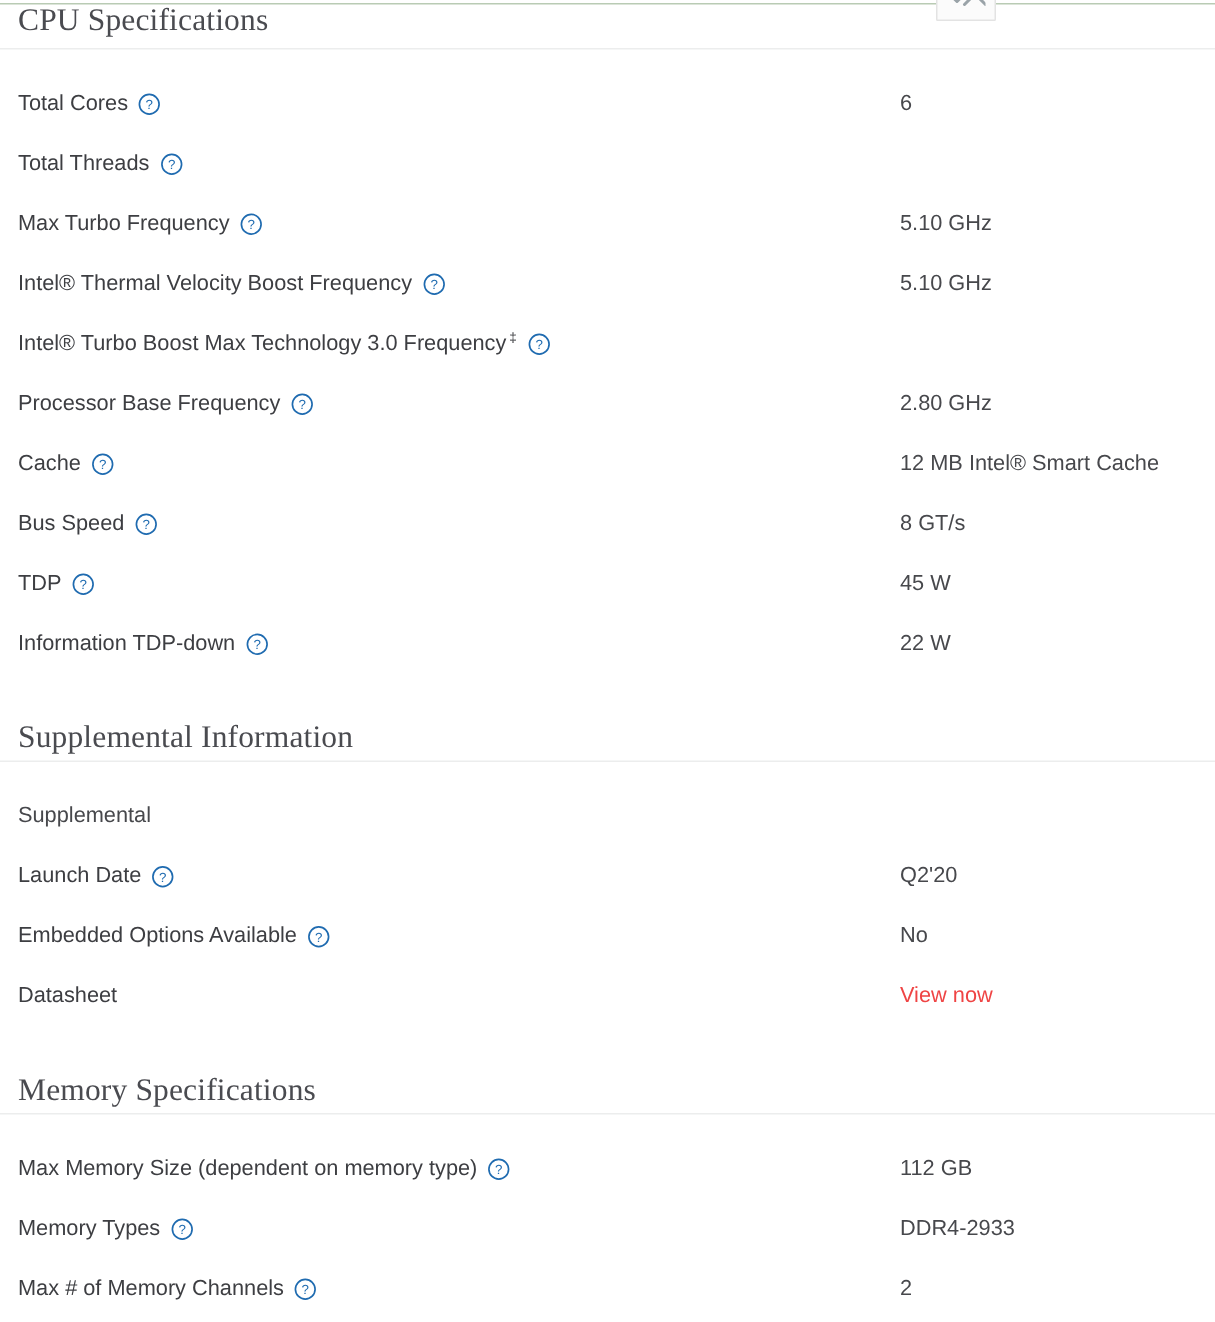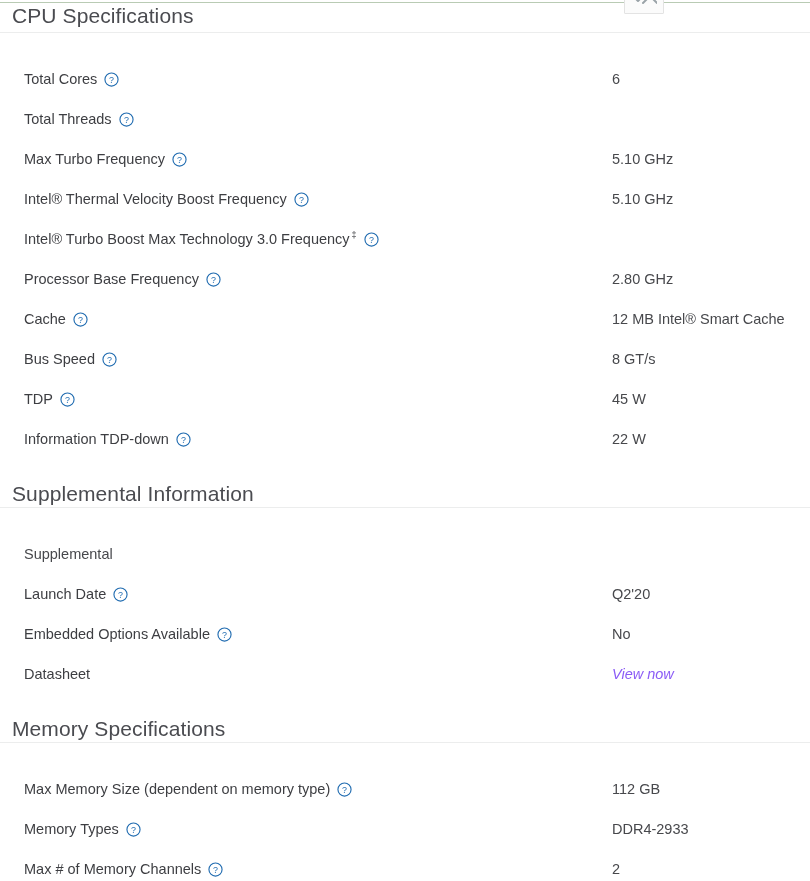--- a/index.html
+++ b/index.html
@@ -34,21 +34,22 @@
     background: #b9cbb4;
   }
 
   .section { width: 810px; }
 
   .section-head {
     position: relative;
     height: 32px;
     padding-left: 12px;
     display: flex;
-    align-items: flex-end;
+    align-items: center;
+    font-family: Liberation Serif, serif;
   }
   .section-title {
     font-size: 21px;
     font-weight: 400;
     color: #4a4b50;
     letter-spacing: .1px;
     line-height: 26px;
     white-space: nowrap;
   }
   .section-head.first .section-title {
@@ -75,23 +76,23 @@
   .divider {
     width: 810px;
     height: 1px;
     background: #eceded;
   }
 
   .rows { padding-top: 16px; }
 
   .row {
     display: flex;
-    align-items: flex-end;
+    align-items: center;
     height: 40px;
-    padding-left: 24px;
+    padding-left: 12px;
   }
 
   .row-label {
     width: 588px;
     flex: 0 0 588px;
     font-size: 14.5px;
     line-height: 20px;
     color: #3d3e42;
     display: flex;
     align-items: center;
@@ -107,23 +108,22 @@
     color: #3d3e42;
   }
   .row-value {
     flex: 1 1 auto;
     font-size: 14.5px;
     line-height: 20px;
     color: #47484c;
     white-space: nowrap;
   }
   .row-value.link {
-    color: #8b5cf6;
+    color: #ef4444;
     cursor: pointer;
-    font-style: italic;
   }
 
   .help-icon {
     display: inline-flex;
     align-items: center;
     justify-content: center;
     width: 15px;
     height: 15px;
     margin-left: 7px;
     flex: 0 0 15px;

